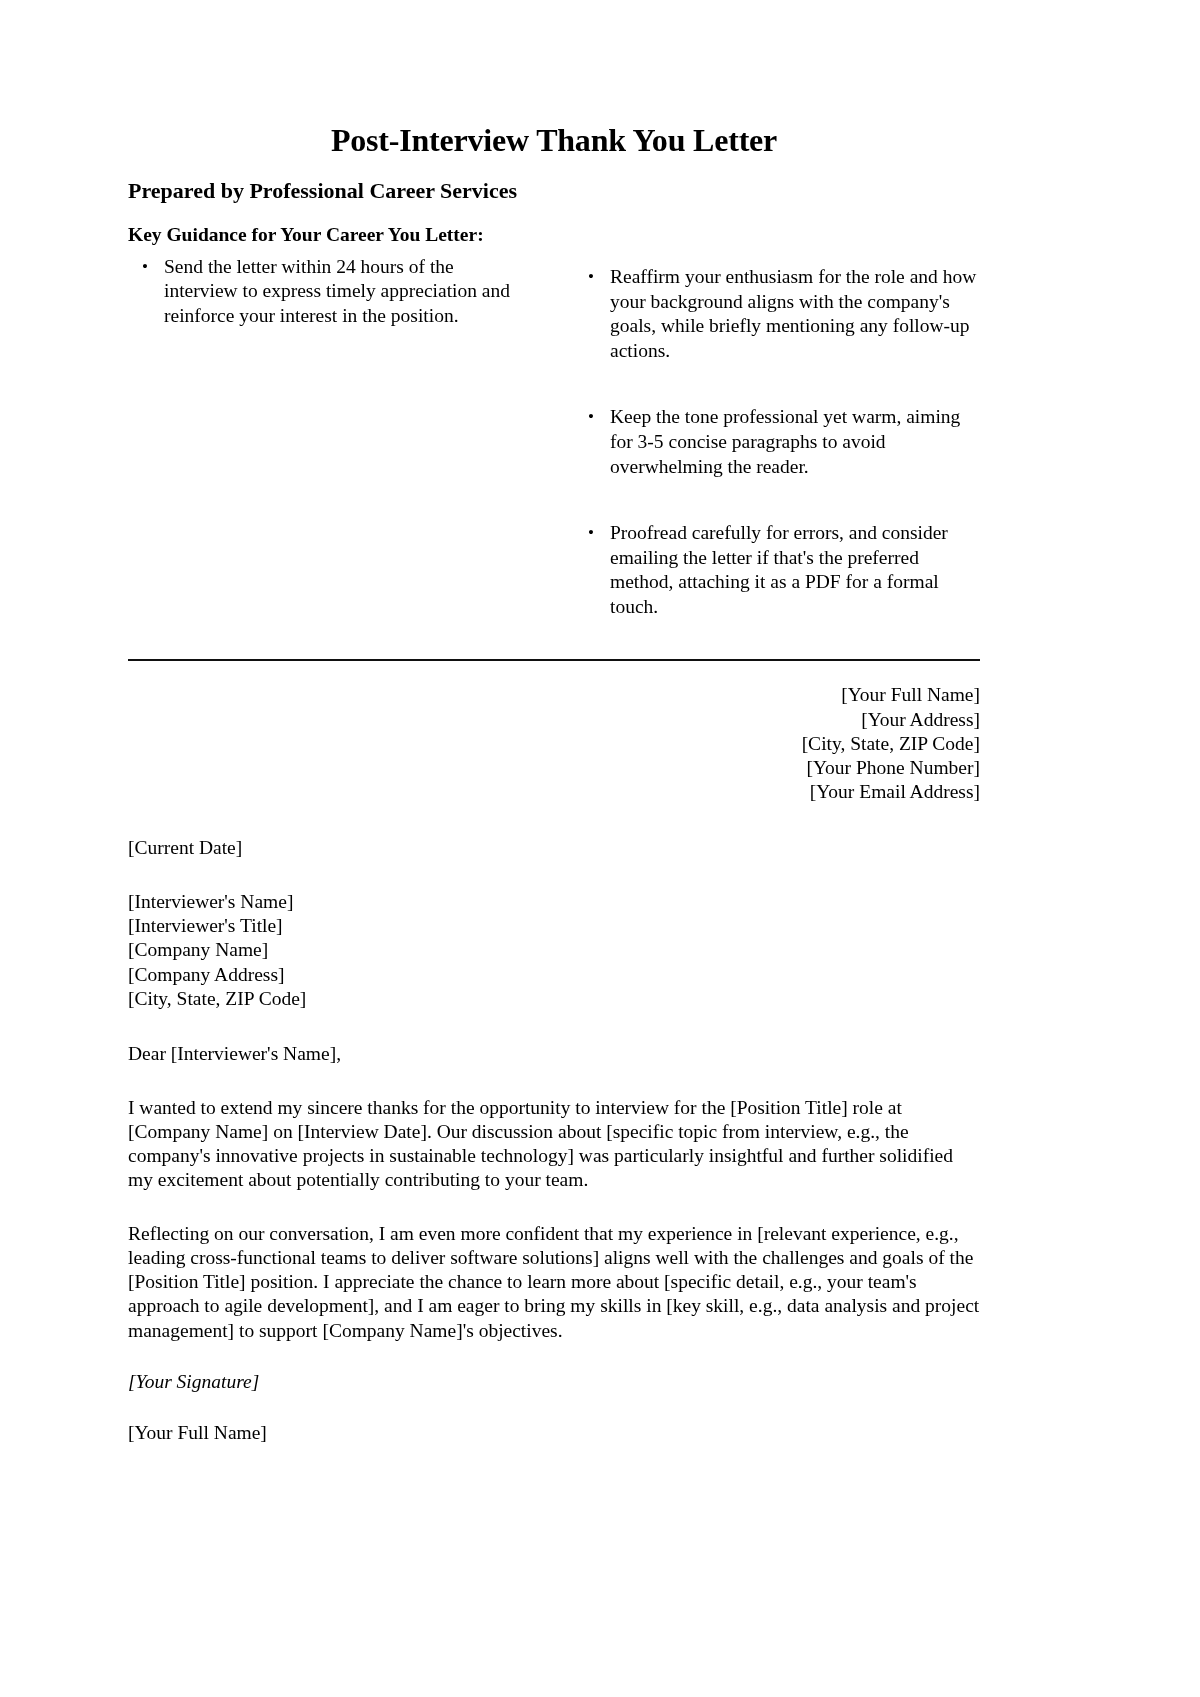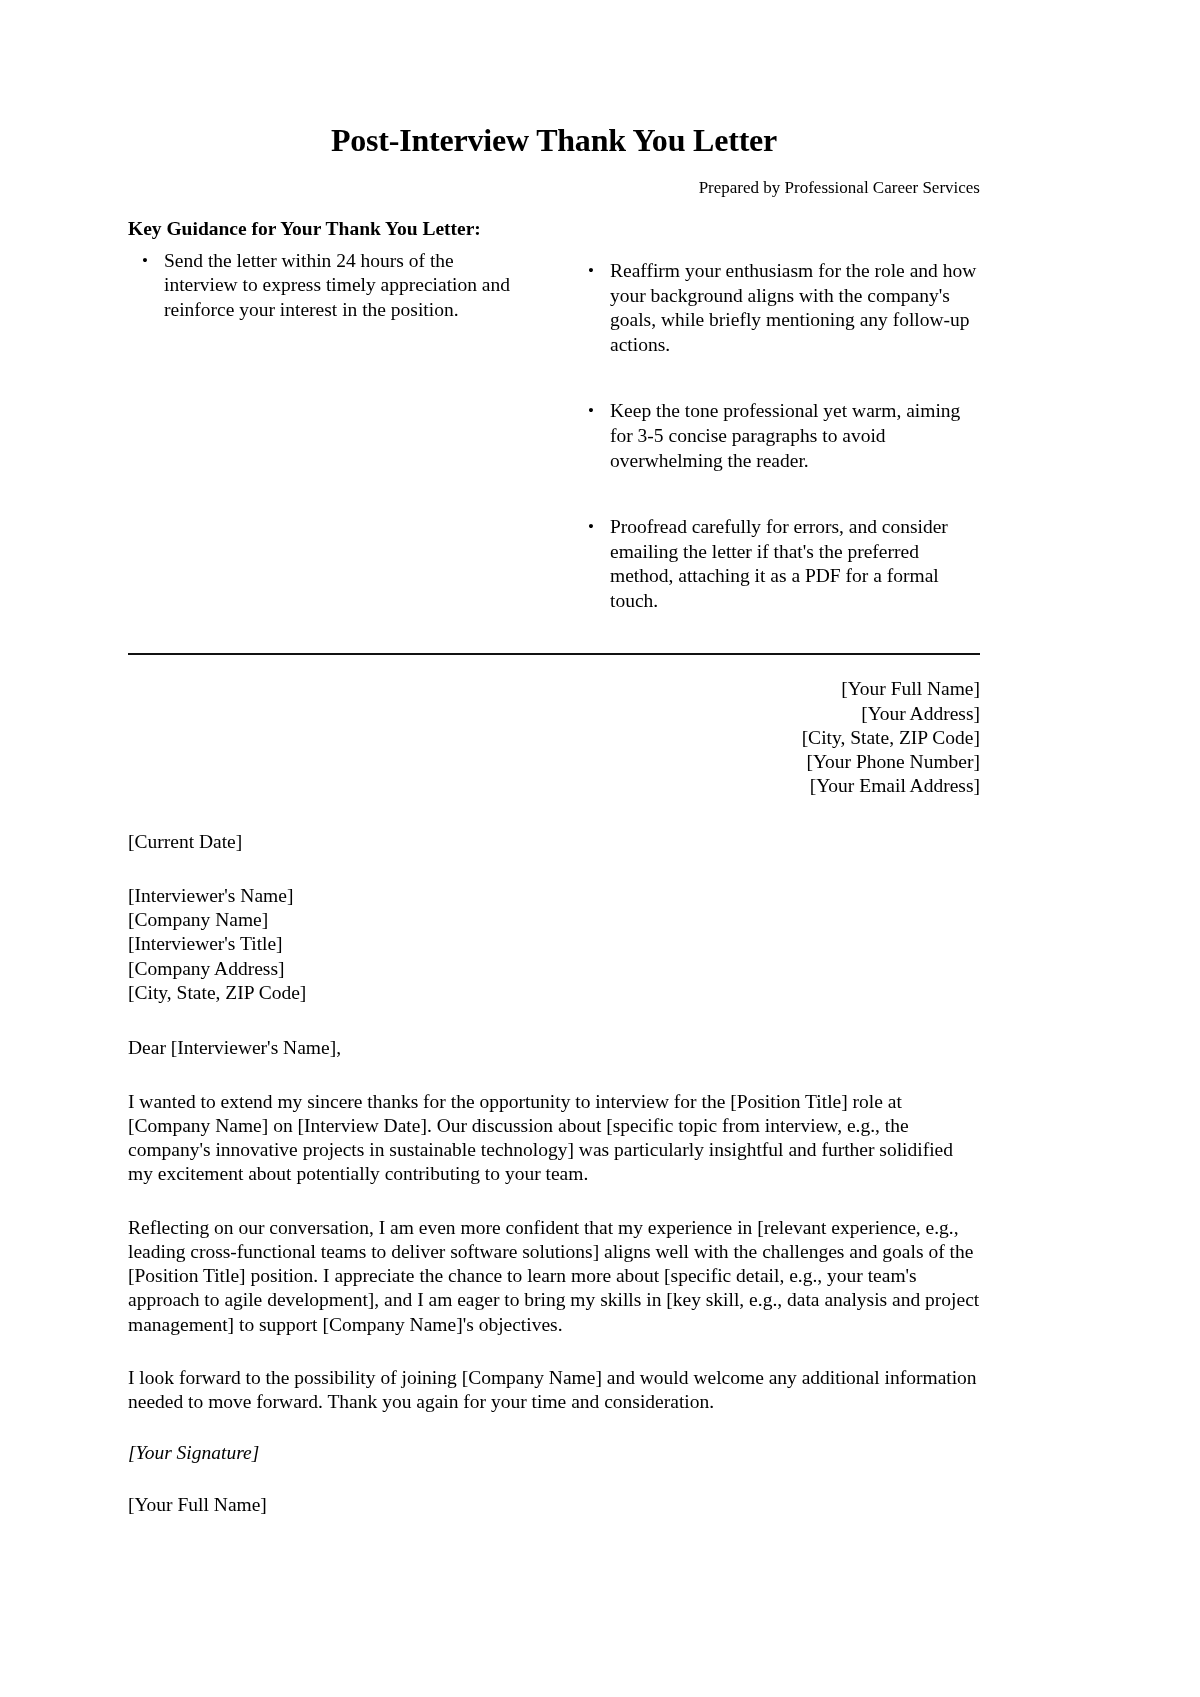--- a/index.html
+++ b/index.html
@@ -36,23 +36,23 @@
     padding-top: 122px;
     text-align: center;
     font-size: 32px;
     font-weight: bold;
     letter-spacing: -0.2px;
     line-height: 1.18;
   }
   .doc-subtitle {
     margin: 0;
     padding-top: 18px;
-    text-align: right;
-    font-size: 17px;
-    font-weight: normal;
+    text-align: left;
+    font-size: 22px;
+    font-weight: bold;
     line-height: 1.2;
   }
 
   
   .guidance {
     display: flex;
     margin-top: 19px;
     align-items: flex-start;
   }
   .col {
@@ -135,21 +135,21 @@
 <body>
 
 <div class="page">
   <div class="sheet">
 
     <h1 class="doc-title">Post-Interview Thank You Letter</h1>
     <p class="doc-subtitle">Prepared by Professional Career Services</p>
 
     <div class="guidance">
       <div class="col col-left">
-        <p class="guidance-heading">Key Guidance for Your Thank You Letter:</p>
+        <p class="guidance-heading">Key Guidance for Your Career You Letter:</p>
         <ul class="bullets">
           <li>Send the letter within 24 hours of the interview to express timely appreciation and reinforce your interest in the position.</li>
         </ul>
       </div>
       <div class="col col-right">
         <ul class="bullets">
           <li>Reaffirm your enthusiasm for the role and how your background aligns with the company's goals, while briefly mentioning any follow-up actions.</li>
           <li>Keep the tone professional yet warm, aiming for 3-5 concise paragraphs to avoid overwhelming the reader.</li>
           <li>Proofread carefully for errors, and consider emailing the letter if that's the preferred method, attaching it as a PDF for a formal touch.</li>
         </ul>
@@ -165,30 +165,29 @@
         <span class="line">[Your Address]</span>
         <span class="line">[City, State, ZIP Code]</span>
         <span class="line">[Your Phone Number]</span>
         <span class="line">[Your Email Address]</span>
       </div>
 
       <div class="date-line">[Current Date]</div>
 
       <div class="recipient-block">
         <span class="line">[Interviewer's Name]</span>
+        <span class="line">[Interviewer's Title]</span>
         <span class="line">[Company Name]</span>
-        <span class="line">[Interviewer's Title]</span>
         <span class="line">[Company Address]</span>
         <span class="line">[City, State, ZIP Code]</span>
       </div>
 
       <div class="salutation">Dear [Interviewer's Name],</div>
 
       <p class="para">I wanted to extend my sincere thanks for the opportunity to interview for the [Position Title] role at [Company Name] on [Interview Date]. Our discussion about [specific topic from interview, e.g., the company's innovative projects in sustainable technology] was particularly insightful and further solidified my excitement about potentially contributing to your team.</p>
       <p class="para">Reflecting on our conversation, I am even more confident that my experience in [relevant experience, e.g., leading cross-functional teams to deliver software solutions] aligns well with the challenges and goals of the [Position Title] position. I appreciate the chance to learn more about [specific detail, e.g., your team's approach to agile development], and I am eager to bring my skills in [key skill, e.g., data analysis and project management] to support [Company Name]'s objectives.</p>
-      <p class="para">I look forward to the possibility of joining [Company Name] and would welcome any additional information needed to move forward. Thank you again for your time and consideration.</p>
 
       <div class="signature">[Your Signature]</div>
       <div class="signer-name">[Your Full Name]</div>
 
     </div>
   </div>
 </div>
 
 </body></html>

